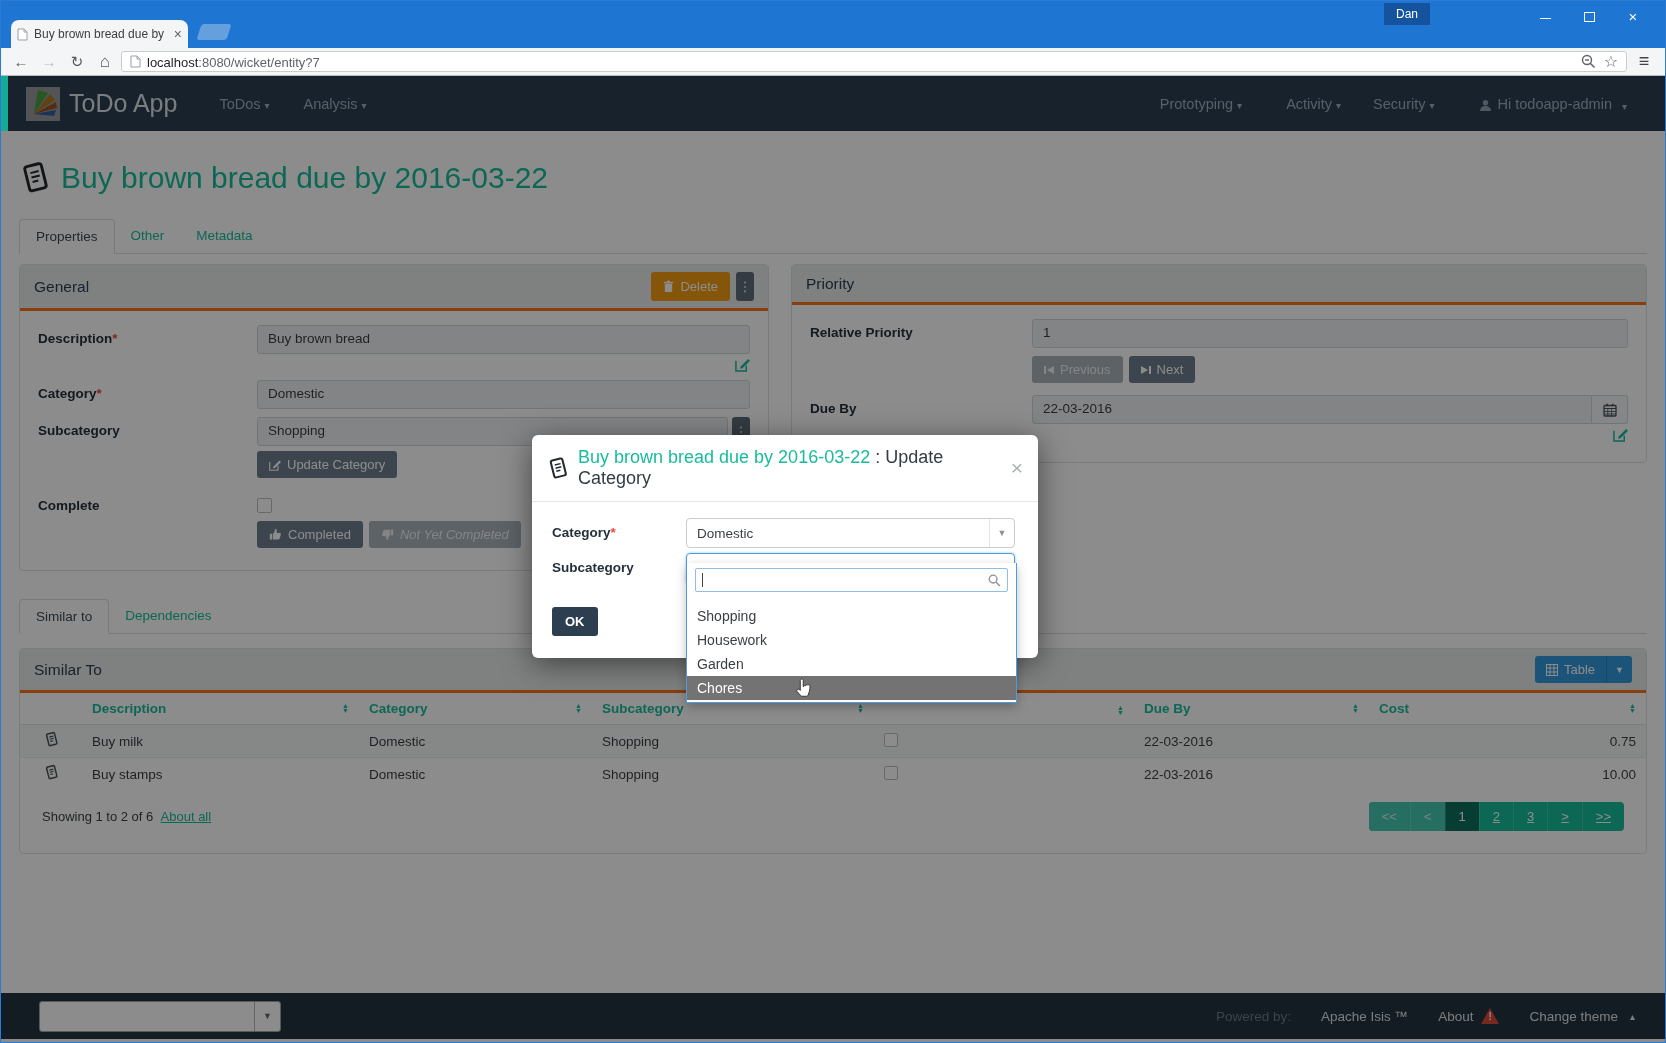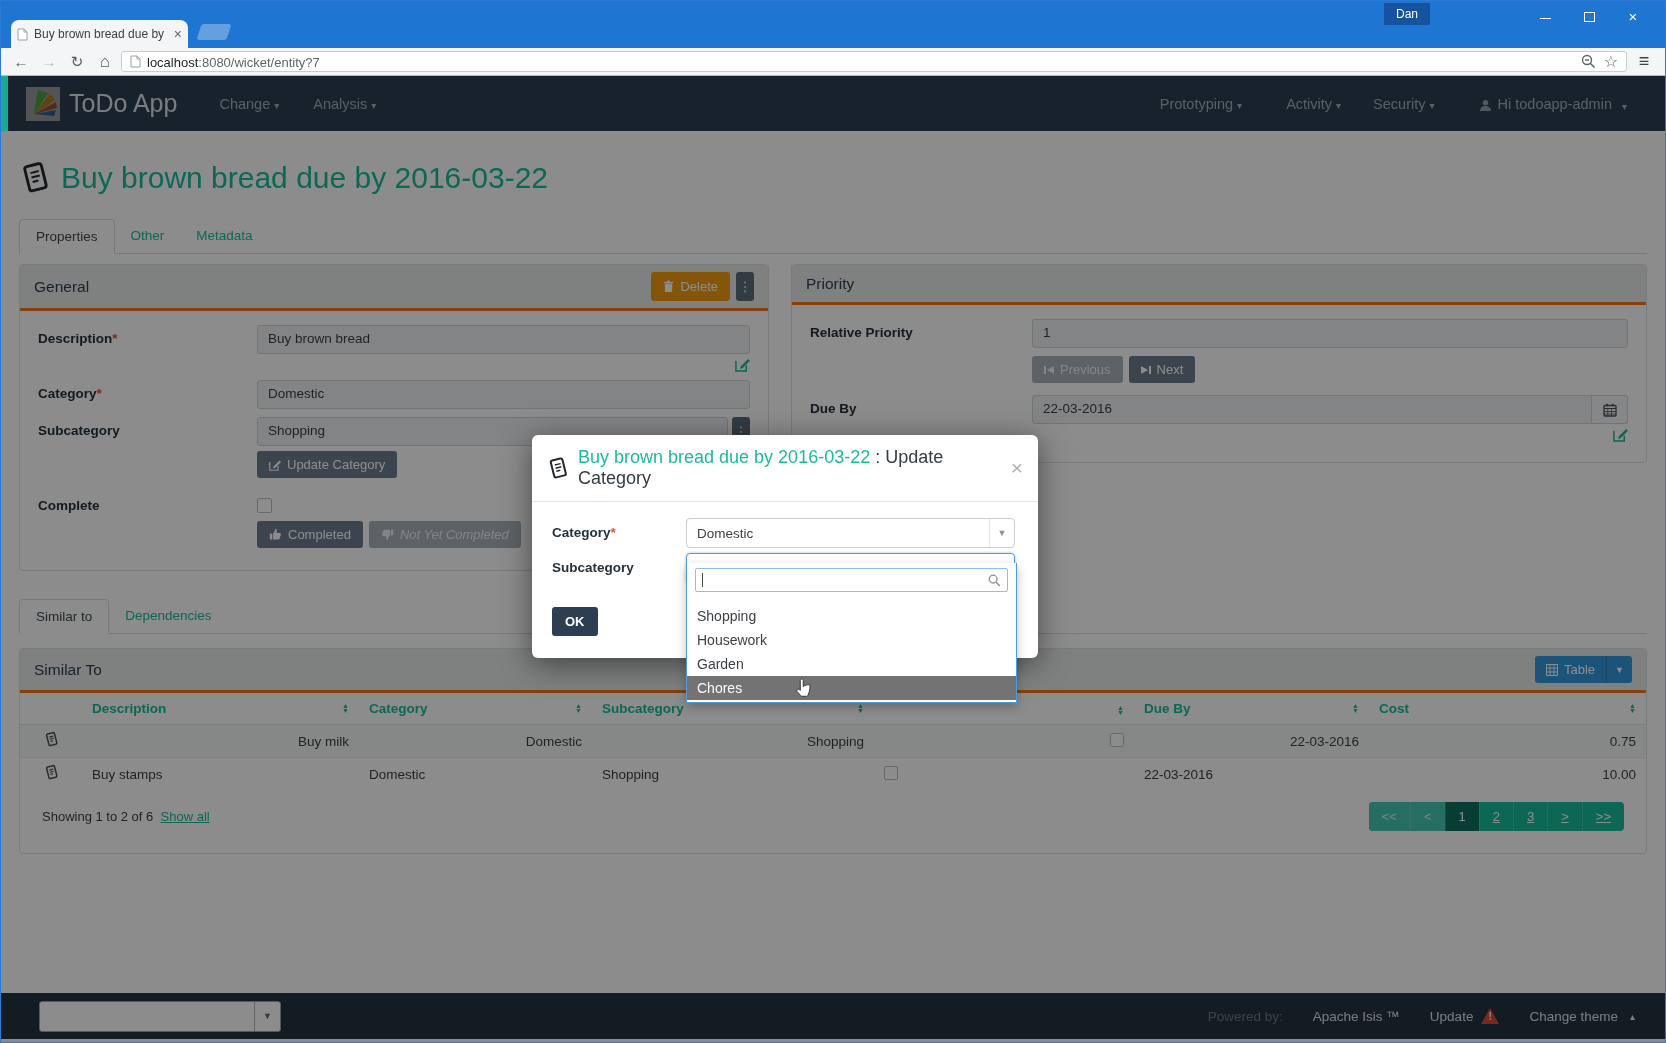--- a/index.html
+++ b/index.html
@@ -88,21 +88,21 @@
 
   .input-group { display:flex; }
   .input-group .ro-input { flex:1; border-radius:3px 0 0 3px; }
   .ig-btn { width:36px; border:1px solid #cdd5d8; border-left:none; border-radius:0 3px 3px 0;
             background:#f4f6f7; display:flex; align-items:center; justify-content:center; }
 
   
   .tbl { width:100%; border-collapse:collapse; font-size:13.5px; }
   .tbl th { text-align:left; color:#18bc9c; padding:8px 10px; border-bottom:1px solid #dfe3e4; font-size:13.5px; }
   .tbl td { padding:6px 10px; border-top:1px solid #e6eaeb; color:#3a3f44; height:27px; }
-  .tbl tr.odd td { background:#f4f7f7;text-align:right; }
+  .tbl tr.odd td { background:#f4f7f7; }
   .sort { float:right; display:inline-flex; flex-direction:column; line-height:5px; font-size:7px;
           color:#18bc9c; margin-top:2px; }
   .row-ico { color:#4a5257; }
   .num { text-align:right; }
   .tfoot { display:flex; align-items:center; padding:12px 22px 22px; }
   .showing { font-size:13px; color:#3a3f44; }
   .link { color:#18bc9c; text-decoration:underline; }
   .pager { margin-left:auto; display:inline-flex; background:#18bc9c; border-radius:4px; overflow:hidden; }
   .pg { padding:7px 13px; color:#fff; font-size:13px; border-left:1px solid rgba(255,255,255,.18); }
   .pg:first-child { border-left:none; }
@@ -211,21 +211,21 @@
     <div class="navbar">
       <div class="accent-stripe"></div>
       <svg class="logo" viewBox="0 0 34 34">
         <rect width="34" height="34" fill="#95999d"></rect>
         <polygon points="8,27 12,3 22,6" fill="#4a9e3f"></polygon>
         <polygon points="8,27 24,7 29,13" fill="#b07a1e"></polygon>
         <polygon points="8,27 30,15 31,21" fill="#9e4f22"></polygon>
         <polygon points="8,27 30,23 28,29" fill="#2e5f9e"></polygon>
       </svg>
       <span class="brand">ToDo App</span>
-      <span class="nav-item"><span>Change</span><span class="caret">▾</span></span>
+      <span class="nav-item"><span>ToDos</span><span class="caret">▾</span></span>
       <span class="nav-item"><span>Analysis</span><span class="caret">▾</span></span>
       <span class="nav-right">
         <span class="nav-item" style="margin:12px;"><span>Prototyping</span><span class="caret">▾</span></span>
         <span class="nav-item" style="margin:0;"><span>Activity</span><span class="caret">▾</span></span>
         <span class="nav-item" style="margin:0;"><span>Security</span><span class="caret">▾</span></span>
         <span class="nav-item" style="margin:12px; display:inline-flex; align-items:flex-end; gap:6px;">
           <svg width="13" height="13" viewBox="0 0 12 12" fill="#93a3af">
               <circle cx="6" cy="3.4" r="2.5"></circle>
               <path d="M1 11c0-3 2.2-4.6 5-4.6S11 8 11 11z"></path>
             </svg>
@@ -483,21 +483,21 @@
               <td>Buy stamps</td>
               <td>Domestic</td>
               <td>Shopping</td>
               <td><span class="checkbox" style="margin-top:0; width:14px; height:14px;"></span></td>
               <td>22-03-2016</td>
               <td class="num">10.00</td>
             </tr>
           </tbody>
         </table>
         <div class="tfoot">
-          <span class="showing"><span>Showing 1 to 2 of 6</span>&nbsp;&nbsp;<span class="link">Show all</span></span>
+          <span class="showing"><span>Showing 1 to 2 of 6</span>&nbsp;&nbsp;<span class="link">About all</span></span>
           <span class="pager">
             <span class="pg dis">&lt;&lt;</span>
             <span class="pg dis">&lt;</span>
             <span class="pg act">1</span>
             <span class="pg lnk">2</span>
             <span class="pg lnk">3</span>
             <span class="pg lnk">&gt;</span>
             <span class="pg lnk">&gt;&gt;</span>
           </span>
         </div>
@@ -506,21 +506,21 @@
 
     <div class="app-footer">
       <span class="f-select">
         <span class="fs-main"></span>
           <span class="fs-caret">▼</span>
       </span>
       <span class="f-right">
         <span class="f-dim">Powered by:</span>
         <span class="f-link">Apache Isis ™</span>
         <span class="f-link">
-            <span>Update</span>
+            <span>About</span>
             <span class="warn-tri">
               <i>!</i>
             </span>
           </span>
         <span class="f-link">
             <span>Change theme</span>
             <span class="caret">▴</span>
           </span>
       </span>
     </div>

